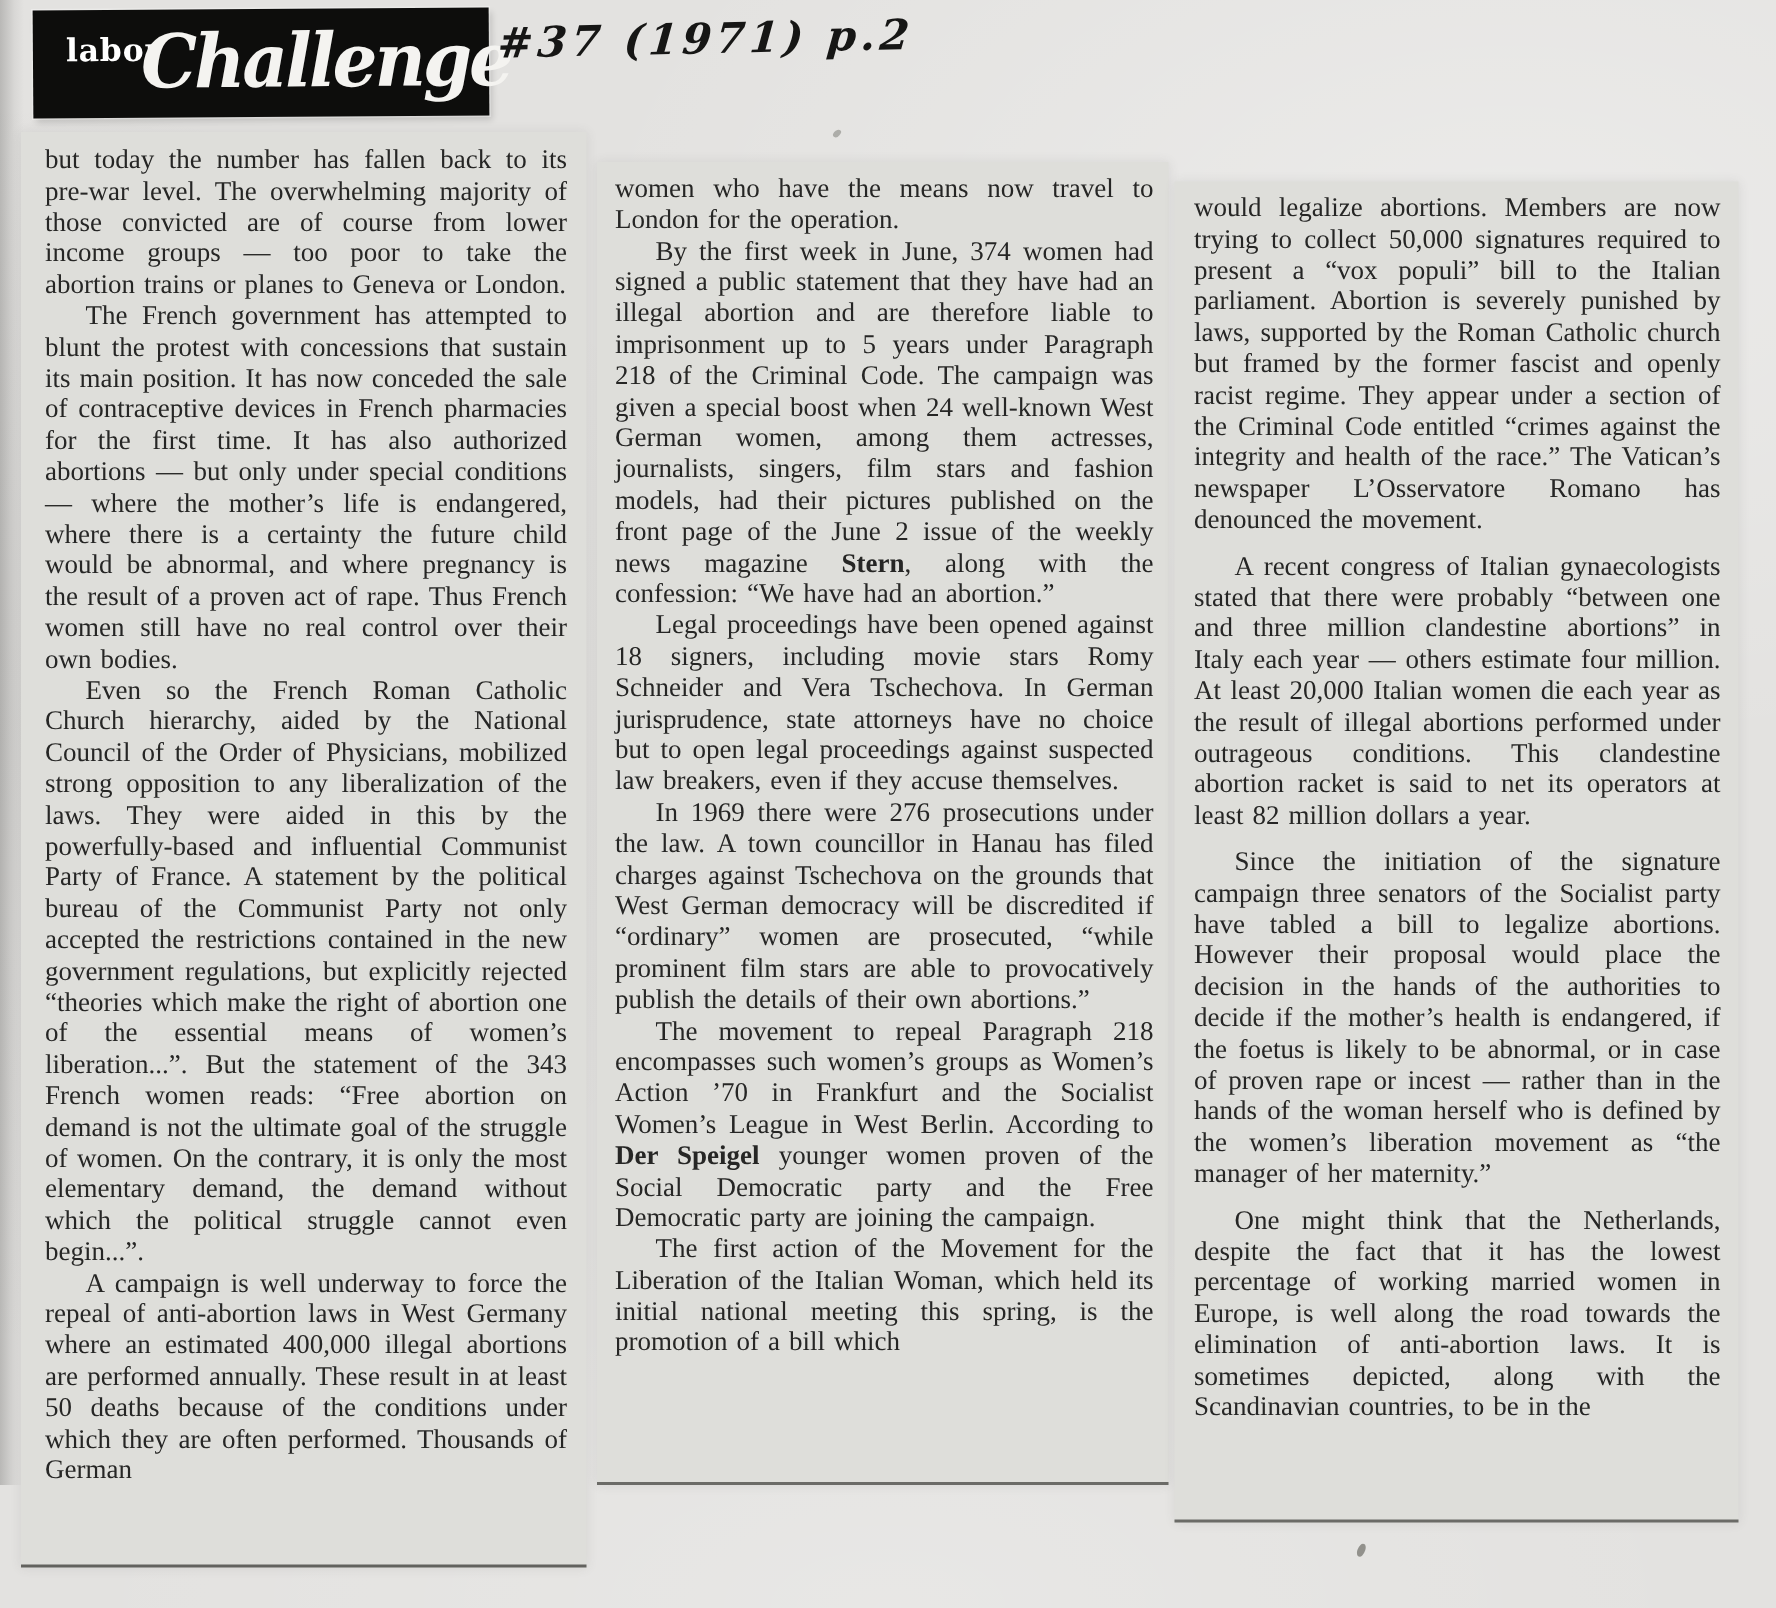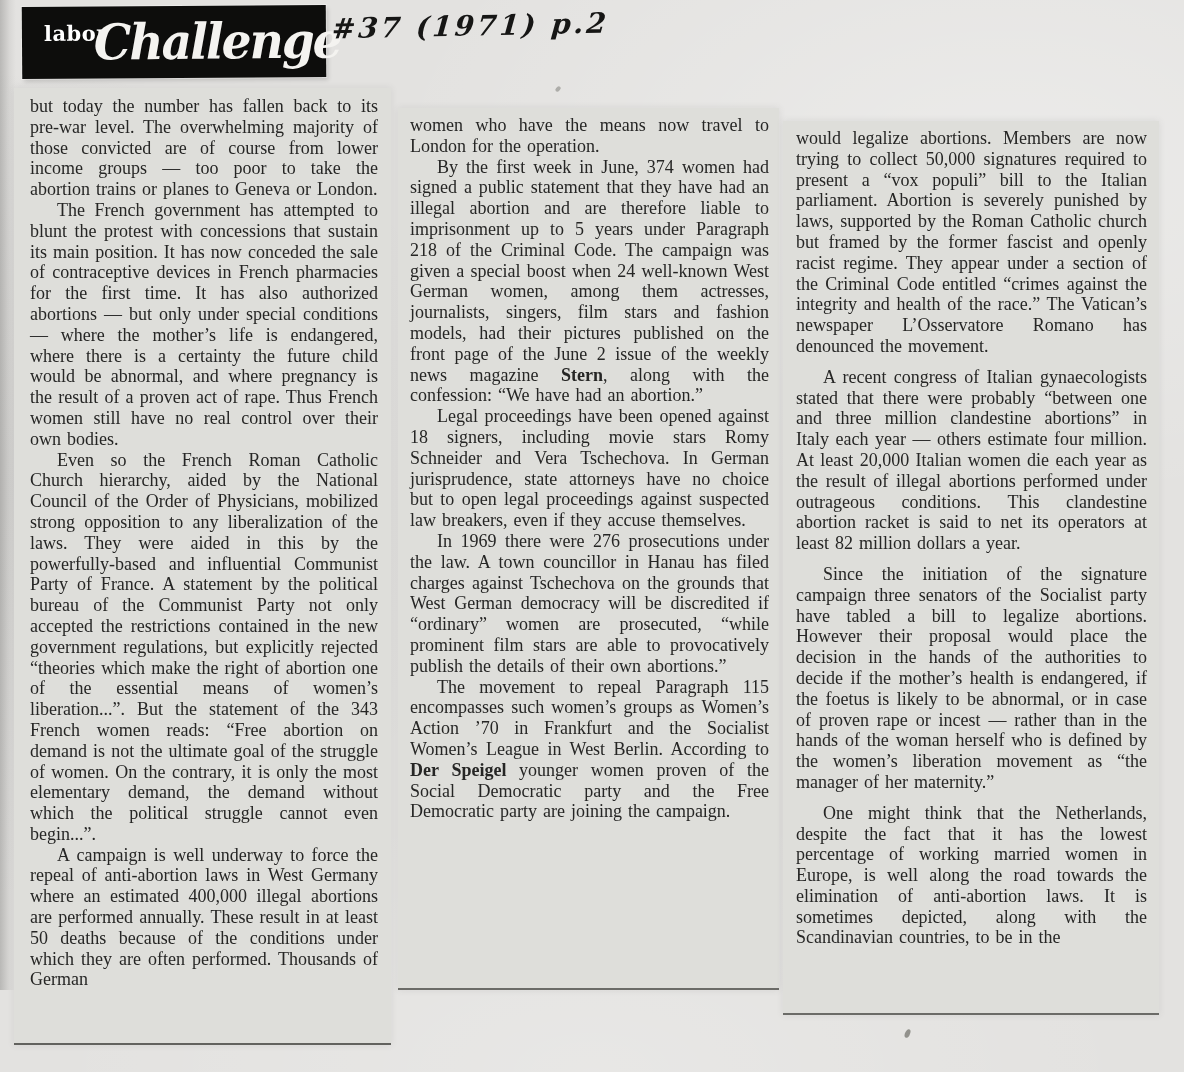--- a/index.html
+++ b/index.html
@@ -91,21 +91,22 @@
     <p>The French government has attempted to blunt the protest with concessions that sustain its main position. It has now conceded the sale of contraceptive devices in French pharmacies for the first time. It has also authorized abortions — but only under special conditions — where the mother’s life is endangered, where there is a certainty the future child would be abnormal, and where pregnancy is the result of a proven act of rape. Thus French women still have no real control over their own bodies.</p>
     <p>Even so the French Roman Catholic Church hierarchy, aided by the National Council of the Order of Physicians, mobilized strong opposition to any liberalization of the laws. They were aided in this by the powerfully-based and influential Communist Party of France. A statement by the political bureau of the Communist Party not only accepted the restrictions contained in the new government regulations, but explicitly rejected “theories which make the right of abortion one of the essential means of women’s liberation...”. But the statement of the 343 French women reads: “Free abortion on demand is not the ultimate goal of the struggle of women. On the contrary, it is only the most elementary demand, the demand without which the political struggle cannot even begin...”.</p>
     <p>A campaign is well underway to force the repeal of anti-abortion laws in West Germany where an estimated 400,000 illegal abortions are performed annually. These result in at least 50 deaths because of the conditions under which they are often performed. Thousands of German</p>
   </section>
 
   <section class="col col2">
     <p class="cont">women who have the means now travel to London for the operation.</p>
     <p><span>By the first week in June, 374 women had signed a public statement that they have had an illegal abortion and are therefore liable to imprisonment up to 5 years under Paragraph 218 of the Criminal Code. The campaign was given a special boost when 24 well-known West German women, among them actresses, journalists, singers, film stars and fashion models, had their pictures published on the front page of the June 2 issue of the weekly news magazine </span><b>Stern</b><span>, along with the confession: “We have had an abortion.”</span></p>
     <p>Legal proceedings have been opened against 18 signers, including movie stars Romy Schneider and Vera Tschechova. In German jurisprudence, state attorneys have no choice but to open legal proceedings against suspected law breakers, even if they accuse themselves.</p>
     <p>In 1969 there were 276 prosecutions under the law. A town councillor in Hanau has filed charges against Tschechova on the grounds that West German democracy will be discredited if “ordinary” women are prosecuted, “while prominent film stars are able to provocatively publish the details of their own abortions.”</p>
-    <p><span>The movement to repeal Paragraph 115 encompasses such women’s groups as Women’s Action ’70 in Frankfurt and the Socialist Women’s League in West Berlin. According to </span><b>Der Speigel</b><span> younger women proven of the Social Democratic party and the Free Democratic party are joining the campaign.</span></p>
+    <p><span>The movement to repeal Paragraph 218 encompasses such women’s groups as Women’s Action ’70 in Frankfurt and the Socialist Women’s League in West Berlin. According to </span><b>Der Speigel</b><span> younger women proven of the Social Democratic party and the Free Democratic party are joining the campaign.</span></p>
+    <p>The first action of the Movement for the Liberation of the Italian Woman, which held its initial national meeting this spring, is the promotion of a bill which</p>
   </section>
 
   <section class="col col3">
     <p class="cont">would legalize abortions. Members are now trying to collect 50,000 signatures required to present a “vox populi” bill to the Italian parliament. Abortion is severely punished by laws, supported by the Roman Catholic church but framed by the former fascist and openly racist regime. They appear under a section of the Criminal Code entitled “crimes against the integrity and health of the race.” The Vatican’s newspaper L’Osservatore Romano has denounced the movement.</p>
     <p>A recent congress of Italian gynaecologists stated that there were probably “between one and three million clandestine abortions” in Italy each year — others estimate four million. At least 20,000 Italian women die each year as the result of illegal abortions performed under outrageous conditions. This clandestine abortion racket is said to net its operators at least 82 million dollars a year.</p>
     <p>Since the initiation of the signature campaign three senators of the Socialist party have tabled a bill to legalize abortions. However their proposal would place the decision in the hands of the authorities to decide if the mother’s health is endangered, if the foetus is likely to be abnormal, or in case of proven rape or incest — rather than in the hands of the woman herself who is defined by the women’s liberation movement as “the manager of her maternity.”</p>
     <p>One might think that the Netherlands, despite the fact that it has the lowest percentage of working married women in Europe, is well along the road towards the elimination of anti-abortion laws. It is sometimes depicted, along with the Scandinavian countries, to be in the</p>
   </section>
 
   <div class="speck s1"></div>

